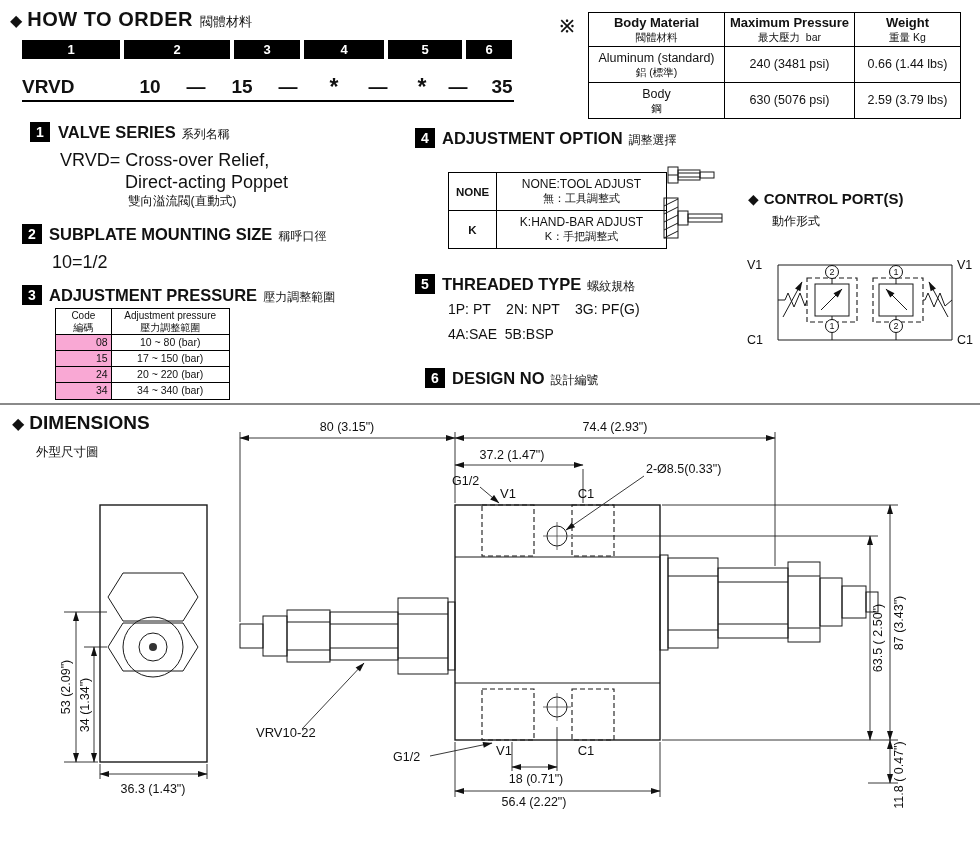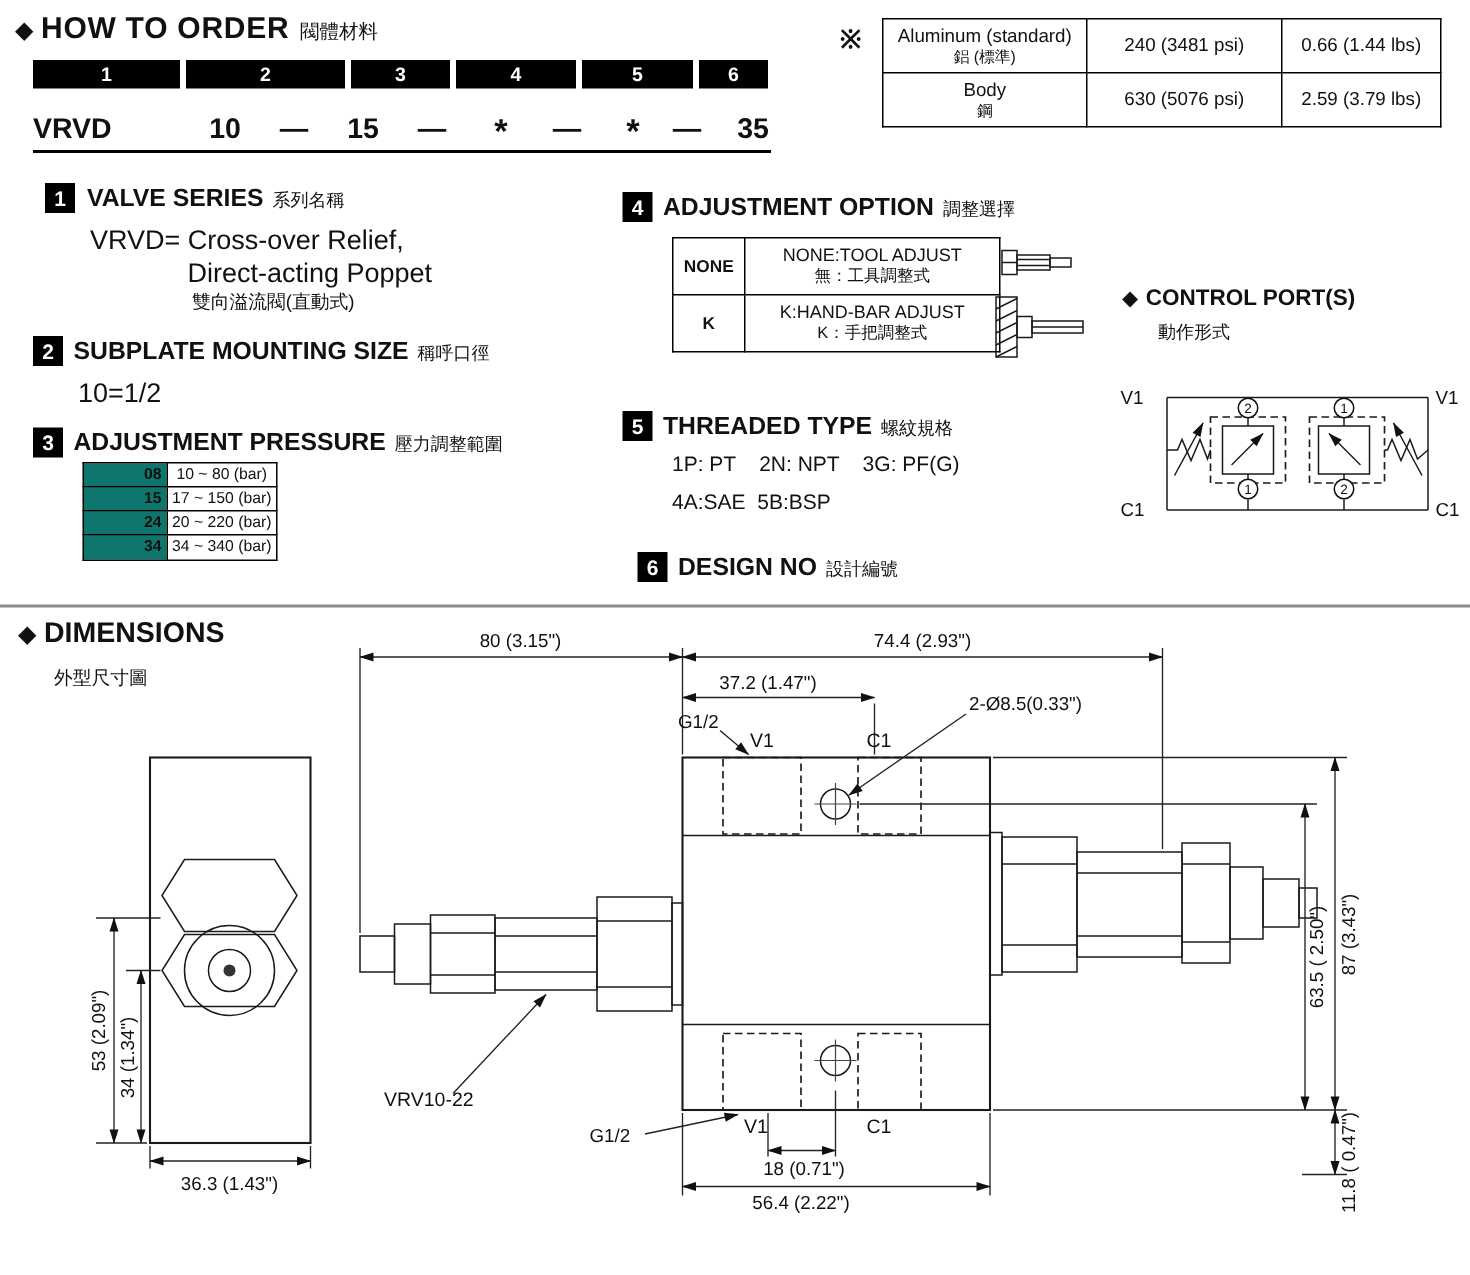--- a/index.html
+++ b/index.html
@@ -32,21 +32,21 @@
   .nbox { position:absolute; width:20px; height:20px; background:#000; color:#fff;
           font-weight:bold; font-size:14px; text-align:center; line-height:20px; }
   .sec-title { position:absolute; white-space:nowrap; }
   .sec-title .en { font-size:16.5px; font-weight:bold;margin-top:15px; }
   .sec-title .zh { font-size:12px; font-weight:normal; margin-left:6px; }
   .body-text { position:absolute; font-size:18px; white-space:nowrap; }
   .zh-text { position:absolute; font-size:12.5px; white-space:nowrap; }
   .pre { white-space:pre; }
 
   .p-table td { border:1px solid #000; font-size:10.5px; text-align:center; padding:1px 3px; line-height:1.25; }
-  .p-table .code-cell { background:#0f766e; font-weight:bold;padding-left:40px; }
+  .p-table .code-cell { background:#f9a8d4; font-weight:normal;padding-left:40px; }
   .p-table .hdr { font-size:10px; line-height:1.15; }
 
   .opt-table td { border:1px solid #000; text-align:center; vertical-align:middle; padding:2px 4px; }
   .opt-code { font-size:11.5px; font-weight:bold; }
   .opt-en { font-size:12px; line-height:1.25; }
   .opt-zh { font-size:11px; line-height:1.25; }
 
   .divider { position:absolute; left:0; top:403px; width:980px; height:2px; background:#8a8a8a; }
 
   
@@ -88,20 +88,34 @@
   <div class="code-underline" style="left:22px; top:100px; width:492px; height:2px;"></div>
 
   <div class="pos" style="left:560px; top:14px; font-size:17px; font-weight:bold;">※</div>
   <table class="spec-table pos" style="left:588px; top:12px; table-layout:fixed; width:372px;">
     <colgroup>
         <col style="width:136px;">
         <col style="width:130px;">
         <col style="width:106px;">
       </colgroup>
     <tbody>
+        <tr style="height:34px;">
+      <td>
+        <div class="spec-en">Body Material</div>
+        <div class="spec-zh">閥體材料</div>
+      </td>
+      <td>
+        <div class="spec-en">Maximum Pressure</div>
+        <div class="spec-zh pre">最大壓力  bar</div>
+      </td>
+      <td>
+        <div class="spec-en">Weight</div>
+        <div class="spec-zh">重量 Kg</div>
+      </td>
+    </tr>
     <tr style="height:36px;">
       <td>
         <div class="cell-main">Aluminum (standard)</div>
         <div class="cell-sub">鋁 (標準)</div>
       </td>
       <td class="cell-main">240 (3481 psi)</td>
       <td class="cell-main">0.66 (1.44 lbs)</td>
     </tr>
     <tr style="height:36px;">
       <td>
@@ -127,20 +141,30 @@
     <span class="en">SUBPLATE MOUNTING SIZE</span><span class="zh">稱呼口徑</span>
   </div>
   <div class="body-text" style="left:52px; top:252px;">10=1/2</div>
 
   <div class="nbox" style="left:22px; top:285px;">3</div>
   <div class="sec-title" style="left:49px; top:286px;">
     <span class="en">ADJUSTMENT PRESSURE</span><span class="zh">壓力調整範圍</span>
   </div>
   <table class="p-table pos" style="left:55px; top:308px;">
     <tbody>
+        <tr>
+      <td style="width:40px;">
+        <div class="hdr">Code</div>
+        <div class="hdr">編碼</div>
+      </td>
+      <td style="width:118px;">
+        <div class="hdr">Adjustment pressure</div>
+        <div class="hdr">壓力調整範圍</div>
+      </td>
+    </tr>
     <tr>
       <td class="code-cell">08</td>
       <td>10 ~ 80 (bar)</td>
     </tr>
     <tr>
       <td class="code-cell">15</td>
       <td>17 ~ 150 (bar)</td>
     </tr>
     <tr>
       <td class="code-cell">24</td>
@@ -150,21 +174,21 @@
       <td class="code-cell">34</td>
       <td>34 ~ 340 (bar)</td>
     </tr>
   </tbody>
     </table>
 
   <div class="nbox" style="left:415px; top:128px;">4</div>
   <div class="sec-title" style="left:442px; top:129px;">
     <span class="en">ADJUSTMENT OPTION</span><span class="zh">調整選擇</span>
   </div>
-  <table class="opt-table pos" style="left:448px; top:158px;">
+  <table class="opt-table pos" style="left:448px; top:172px;">
     <tbody>
         <tr style="height:38px;">
       <td style="width:48px;" class="opt-code">NONE</td>
       <td style="width:170px;">
         <div class="opt-en">NONE:TOOL ADJUST</div>
         <div class="opt-zh">無：工具調整式</div>
       </td>
     </tr>
     <tr style="height:38px;">
       <td class="opt-code">K</td>

